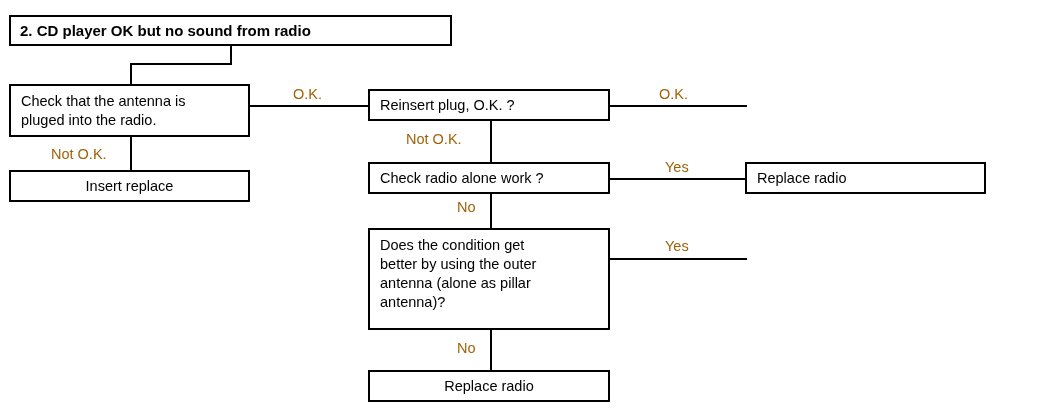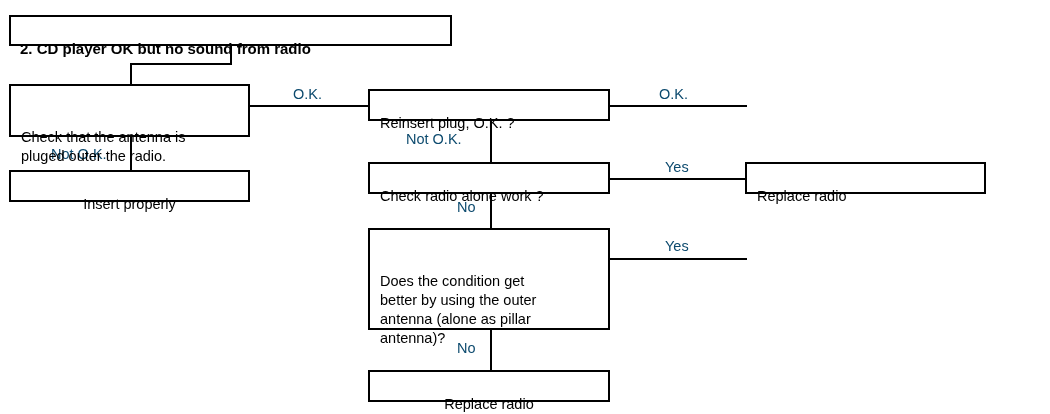--- a/index.html
+++ b/index.html
@@ -22,21 +22,20 @@
     border: 2px solid #000000;
     background: #ffffff;
     color: #000000;
     font-size: 14.5px;
     line-height: 19px;
     z-index: 3;
   }
   .box .txt {
     display: block;
     white-space: pre-line;
-    margin-top: 36px;
   }
   
   .box.title {
     font-weight: bold;
     font-size: 15px;
     display: flex;
     align-items: center;
     padding-left: 9px;
   }
   
@@ -69,52 +68,52 @@
   .vline {
     position: absolute;
     width: 0;
     border-left: 2px solid #000000;
     z-index: 1;
   }
   .elabel {
     position: absolute;
     font-size: 14.5px;
     line-height: 16px;
-    color: #0c4a6e;
+    color: #a16207;
     white-space: nowrap;
     background: transparent;
     z-index: 2;
   }
 </style>
 </head>
 <body>
 
 <div id="canvas">
 
   <div class="box title" style="left:9px; top:15px; width:443px; height:31px;">
     <span class="txt">2. CD player OK but no sound from radio</span>
   </div>
 
   <div class="vline" style="left:230px; top:45px; height:19px;"></div>
   <div class="hline" style="left:130px; top:63px; width:102px;"></div>
   <div class="vline" style="left:130px; top:63px; height:23px;"></div>
 
   <div class="box topleft" style="left:9px; top:84px; width:241px; height:53px;">
     <span class="txt">Check that the antenna is
-pluged outer the radio.</span>
+pluged into the radio.</span>
   </div>
 
   <div class="hline" style="left:250px; top:105px; width:120px;"></div>
   <div class="elabel" style="left:293px; top:86px;">O.K.</div>
 
   <div class="vline" style="left:130px; top:137px; height:34px;"></div>
   <div class="elabel" style="left:51px; top:146px;">Not O.K.</div>
 
   <div class="box center" style="left:9px; top:170px; width:241px; height:32px;">
-    <span class="txt">Insert properly</span>
+    <span class="txt">Insert replace</span>
   </div>
 
   <div class="box left" style="left:368px; top:89px; width:242px; height:32px;">
     <span class="txt">Reinsert plug, O.K. ?</span>
   </div>
 
   <div class="hline" style="left:610px; top:105px; width:137px;"></div>
   <div class="elabel" style="left:659px; top:86px;">O.K.</div>
 
 

